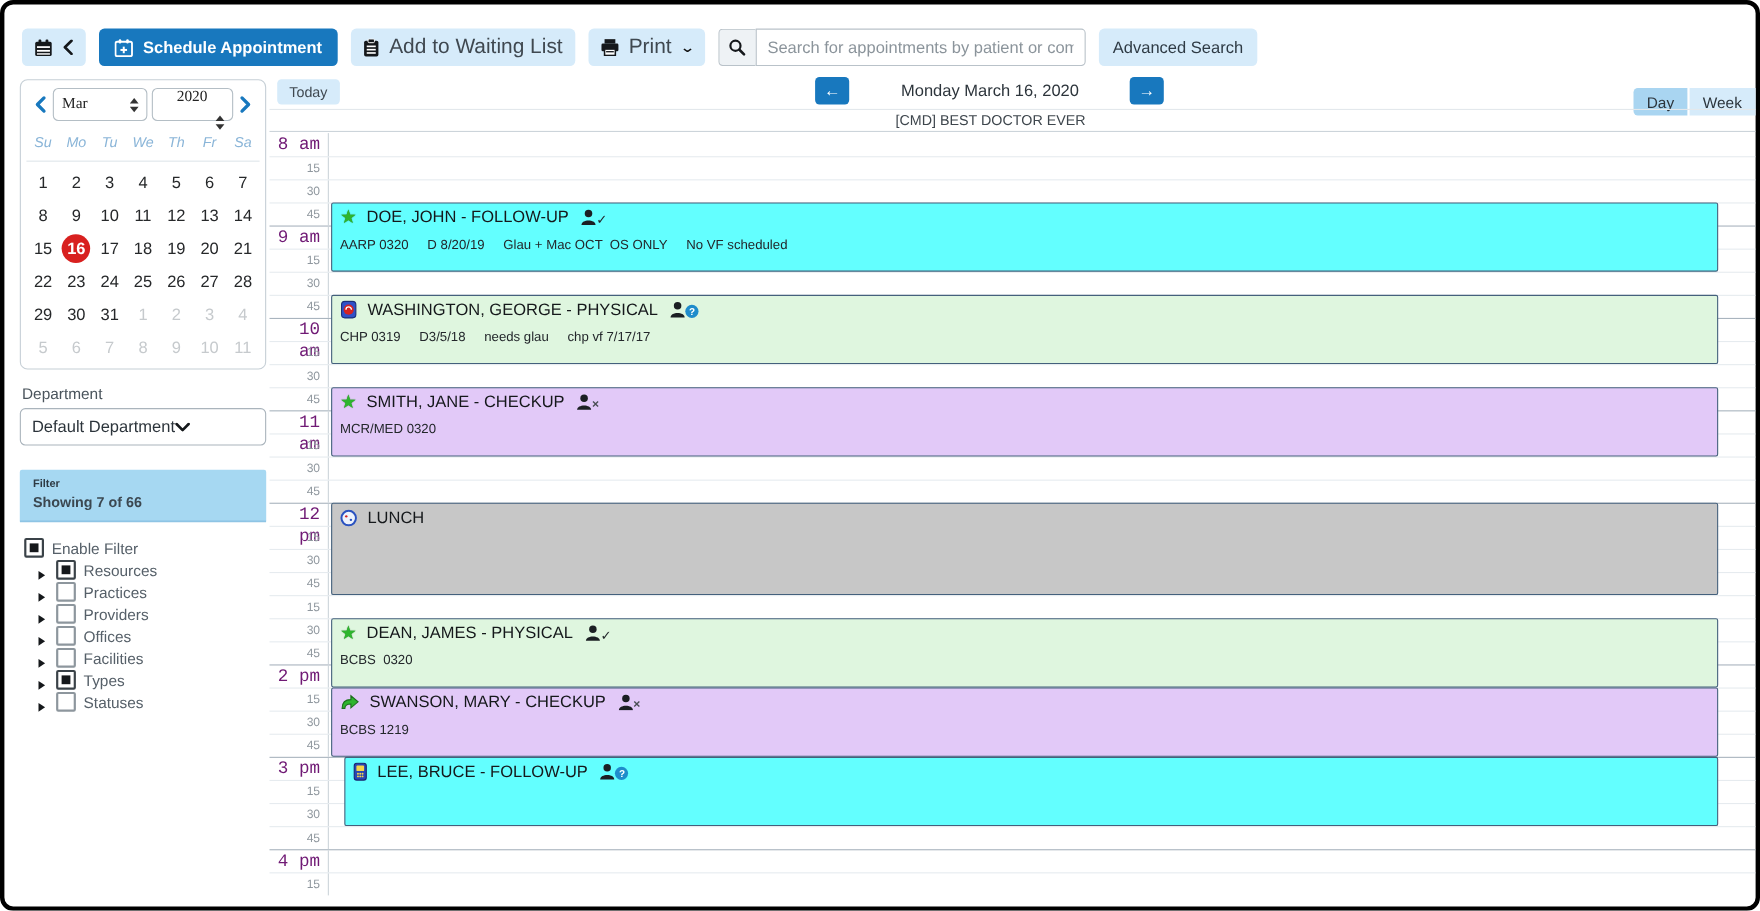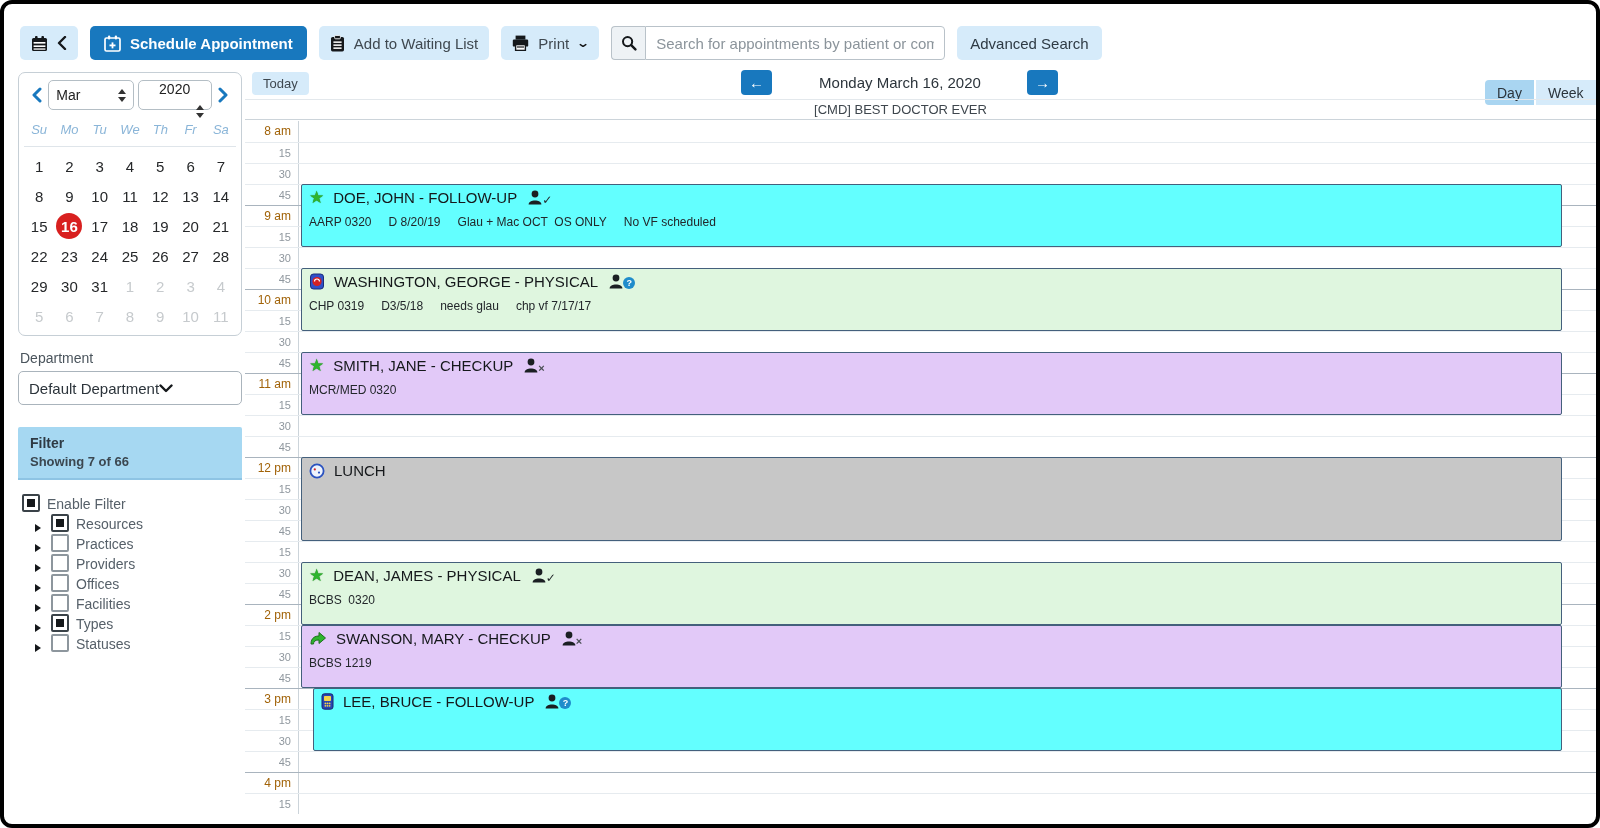--- a/index.html
+++ b/index.html
@@ -3,51 +3,51 @@
 <meta charset="utf-8">
 <style>
   html,body{margin:0;padding:0;background:#fff;}
   body{width:1600px;height:828px;position:relative;font-family:"Liberation Sans","DejaVu Sans",sans-serif;-webkit-font-smoothing:antialiased;}
   .window{position:absolute;inset:0;border:4px solid #000;border-radius:12px;overflow:hidden;background:#fff;box-sizing:border-box;}
 
   
   .toolbar{position:absolute;top:22px;left:16px;height:34px;display:flex;align-items:center;gap:12px;}
   .tb-pill{display:flex;align-items:center;gap:9px;background:#d6ebfa;border-radius:5px;height:34px;padding:0 11px;box-sizing:border-box;color:#1a1a1a;}
   .btn-primary{display:flex;align-items:center;gap:9px;background:#1878be;border-radius:5px;height:34px;padding:0 14px;color:#fff;font-size:15px;font-weight:600;}
-  .tb-pill .lbl{font-size:15px;color:#3f4850;}
+  .tb-pill .lbl{font-size:19px;color:#3f4850;}
   .chev-down{font-size:12px;font-weight:bold;color:#111;transform:scaleX(1.4);}
   .search-group{display:flex;align-items:stretch;height:34px;}
   .search-iconbox{width:34px;background:#eef2f5;border:1px solid #b9c2c9;border-right:none;border-radius:4px 0 0 4px;display:flex;align-items:center;justify-content:center;box-sizing:border-box;}
   .search-input{width:300px;height:34px;border:1px solid #b9c2c9;border-radius:0 4px 4px 0;padding:0 10px;font-size:15px;color:#333;box-sizing:border-box;outline:none;font-family:"Liberation Sans","DejaVu Sans",sans-serif;}
   .search-input::placeholder{color:#8b949b;}
   .adv-btn{background:#d6ebfa;border-radius:5px;height:34px;display:flex;align-items:center;padding:0 13px;font-size:15px;color:#2e3a44;}
 
   
   .sidebar{position:absolute;left:14px;top:68px;width:224px;}
   .minical{border:1px solid #c6cfd6;border-radius:7px;padding:7px 5px 4px;background:#fff;}
   .mc-head{display:flex;align-items:center;justify-content:space-between;padding:0 3px;}
   .mc-nav{width:18px;height:22px;display:flex;align-items:center;justify-content:center;}
-  .sel-box{border:1px solid #b4bec5;border-radius:5px;height:30px;display:flex;align-items:center;padding:0 7px;gap:8px;background:#fff;box-sizing:border-box;}
+  .sel-box{border:1px solid #b4bec5;border-radius:5px;height:30px;display:flex;align-items:center;padding:0 7px;gap:8px;background:#fff;box-sizing:border-box;font-family:Liberation Serif, serif;}
   .sel-box .val{font-size:14px;color:#222;}
   .updown{display:flex;flex-direction:column;gap:3px;}
   .updown i{display:block;width:0;height:0;border-left:4px solid transparent;border-right:4px solid transparent;}
   .updown i.up{border-bottom:5px solid #333;}
   .updown i.dn{border-top:5px solid #333;}
   .mc-weekdays{display:grid;grid-template-columns:repeat(7,1fr);text-align:center;color:#8ab5d8;font-style:italic;font-size:13px;padding:12px 0 9px;border-bottom:1px solid #dfe5ea;}
   .mc-grid{padding-top:4px;}
   .mc-row{display:grid;grid-template-columns:repeat(7,1fr);}
   .day{height:30px;display:flex;align-items:center;justify-content:center;font-size:15px;color:#26282a;}
   .day .dnum{width:26px;height:26px;display:flex;align-items:center;justify-content:center;border-radius:50%;}
   .day.muted{color:#c6cacd;}
   .day.sel .dnum{background:#d8201f;color:#fff;font-weight:bold;}
   .dept-label{margin:14px 2px 5px;font-size:14px;color:#4a545c;}
   .dept-select{border:1px solid #aab4bc;border-radius:5px;height:32px;display:flex;align-items:center;justify-content:flex-start;padding:0 10px;font-size:15px;color:#2c343b;}
   .filter-card{margin-top:22px;}
   .filter-head{background:#a6d8f2;border-radius:2px 2px 0 0;padding:8px 12px 9px;border-bottom:2px solid #8ec4e4;}
-  .filter-title{font-size:14px;font-weight:bold;color:#2e3a44;}
+  .filter-title{font-size:10px;font-weight:bold;color:#2e3a44;}
   .filter-showing{font-size:13px;font-weight:600;color:#3b4750;margin-top:3px;}
   .filter-body{padding:12px 2px 0 4px;}
   .f-row{display:flex;align-items:flex-end;gap:7px;height:20px;font-size:14px;color:#566069;}
   .f-row.child{padding-left:13px;}
   .caret{width:9px;display:flex;}
   .caret i{width:0;height:0;border-top:4px solid transparent;border-bottom:4px solid transparent;border-left:6px solid #15181b;}
   .cbox{width:14px;height:14px;border:2px solid #8d969d;border-radius:2px;background:#fff;display:flex;align-items:center;justify-content:center;box-sizing:content-box;}
   .cbox.on{border-color:#3a4248;}
   .cbox.on::after{content:"";width:8px;height:8px;background:#15181b;}
 
@@ -62,21 +62,21 @@
   .view-btn{position:absolute;top:12px;height:25px;display:flex;align-items:center;padding:0 12px;font-size:14px;color:#2c343b;border-radius:4px 0 0 4px;}
   .view-day{left:1240px;background:#a9d5f1;}
   .view-week{left:1291px;background:#d6ebfa;border-radius:0 4px 4px 0;width:60px;}
   .col-header{position:absolute;top:31px;left:0;right:0;height:21px;border-top:1px solid #e3e8ec;border-bottom:1px solid #ccd4da;display:flex;align-items:center;justify-content:center;font-size:13px;color:#3e464d;padding-right:40px;box-sizing:border-box;}
   .grid{position:absolute;top:53px;left:0;right:0;height:730px;}
   .trow{height:21px;display:flex;box-sizing:border-box;}
   .trow.hour{border-top:1px solid #a9b4be;}
   .trow.q{border-top:1px solid #e6ebef;}
   .trow:first-child{border-top:none;}
   .gut{width:54px;border-right:1px solid #ccd4da;text-align:right;padding-right:7px;box-sizing:border-box;flex:none;}
-  .gut .h{font-size:12px;color:#a16207;line-height:20px;}
+  .gut .h{font-size:16px;color:#701a75;line-height:20px;font-family:Liberation Mono, monospace;}
   .gut .m{font-size:11px;color:#8f979e;line-height:19px;}
   .cell{flex:1;}
   .appt-layer{position:absolute;left:56px;right:34px;top:0;bottom:0;}
   .appt{position:absolute;left:0;right:0;border:1.5px solid #44607c;border-radius:2px;box-sizing:border-box;padding:1px 7px;overflow:hidden;background-image:repeating-linear-gradient(to bottom,transparent 0px,transparent 19.5px,rgba(40,60,90,0.14) 19.5px,rgba(40,60,90,0.14) 21px);}
   .appt-title{display:flex;align-items:center;gap:9px;height:21px;font-size:15px;color:#15181b;margin-top:1px;}
   .appt-details{display:flex;gap:17px;font-size:12px;color:#23272b;margin-top:7px;}
   .seg{white-space:pre;}
   .ticon{display:flex;align-items:center;}
   .person-wrap{display:flex;align-items:flex-end;margin-left:2px;}
   .bdg{font-size:12px;font-weight:bold;color:#23272b;line-height:10px;}

